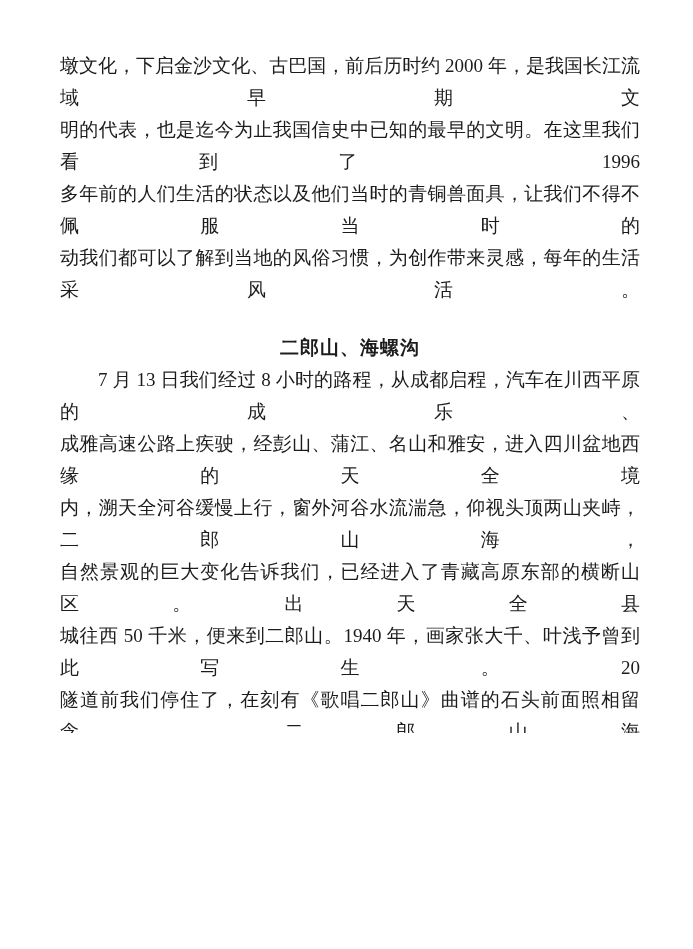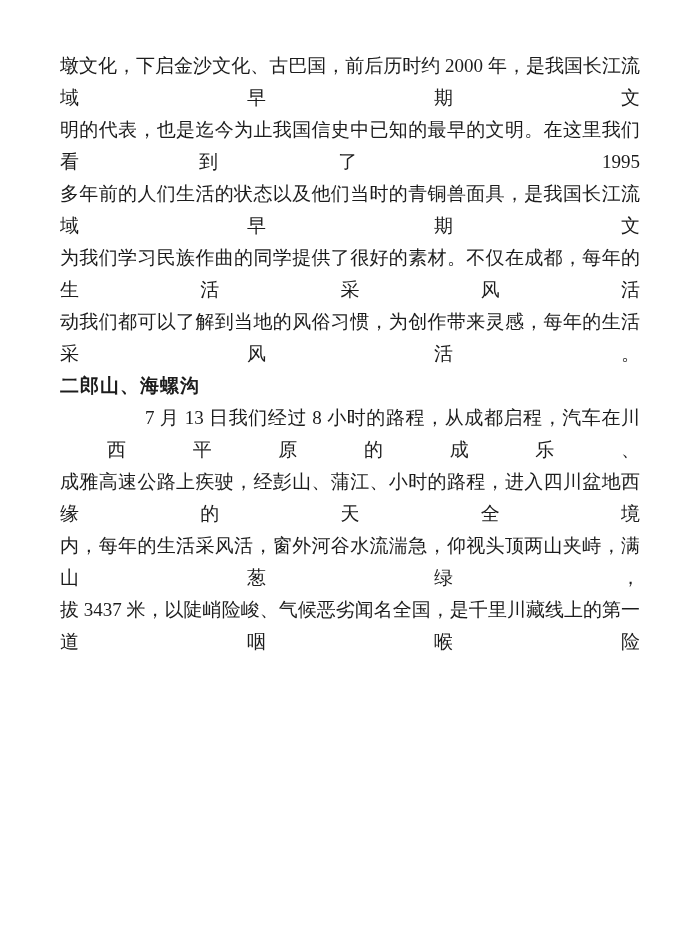--- a/index.html
+++ b/index.html
@@ -17,40 +17,44 @@
     font-size: 19px;
   }
   .para { margin: 0; }
   .line {
     line-height: 32px;
     text-align: justify;
     text-align-last: justify;
     text-justify: inter-character;
     white-space: normal;
   }
-  .line.indent { text-indent: 2em; margin-left: 47px; }
+  .line.indent { text-indent: 2em; }
   .heading {
     line-height: 32px;
+    margin-top: 26px;
+    text-align: center;
     font-weight: bold;
     letter-spacing: 1px;
   }
 </style>
 </head>
 <body>
 
 <div class="page">
   <div class="doc">
       <div class="para">
         <div class="line">墩文化，下启金沙文化、古巴国，前后历时约 2000 年，是我国长江流域早期文</div>
-        <div class="line">明的代表，也是迄今为止我国信史中已知的最早的文明。在这里我们看到了 1995</div>
-        <div class="line">多年前的人们生活的状态以及他们当时的青铜兽面具，是我国长江流域早期文</div>
-        <div class="line">为我们学习民族作曲的同学提供了很好的素材。不仅在成都，每年的生活采风活</div>
+        <div class="line">明的代表，也是迄今为止我国信史中已知的最早的文明。在这里我们看到了 1996</div>
+        <div class="line">多年前的人们生活的状态以及他们当时的青铜兽面具，让我们不得不佩服当时的</div>
         <div class="line">动我们都可以了解到当地的风俗习惯，为创作带来灵感，每年的生活采风活。</div>
       </div>
       <div class="heading">二郎山、海螺沟</div>
       <div class="para">
         <div class="line indent">7 月 13 日我们经过 8 小时的路程，从成都启程，汽车在川西平原的成乐、</div>
-        <div class="line">成雅高速公路上疾驶，经彭山、蒲江、小时的路程，进入四川盆地西缘的天全境</div>
-        <div class="line">内，每年的生活采风活，窗外河谷水流湍急，仰视头顶两山夹峙，满山葱绿，</div>
+        <div class="line">成雅高速公路上疾驶，经彭山、蒲江、名山和雅安，进入四川盆地西缘的天全境</div>
+        <div class="line">内，溯天全河谷缓慢上行，窗外河谷水流湍急，仰视头顶两山夹峙，二郎山海，</div>
+        <div class="line">自然景观的巨大变化告诉我们，已经进入了青藏高原东部的横断山区。出天全县</div>
+        <div class="line">城往西 50 千米，便来到二郎山。1940 年，画家张大千、叶浅予曾到此写生。20</div>
+        <div class="line">隧道前我们停住了，在刻有《歌唱二郎山》曲谱的石头前面照相留念。二郎山海</div>
         <div class="line">拔 3437 米，以陡峭险峻、气候恶劣闻名全国，是千里川藏线上的第一道咽喉险</div>
       </div>
     </div>
 </div>
 
 </body></html>

